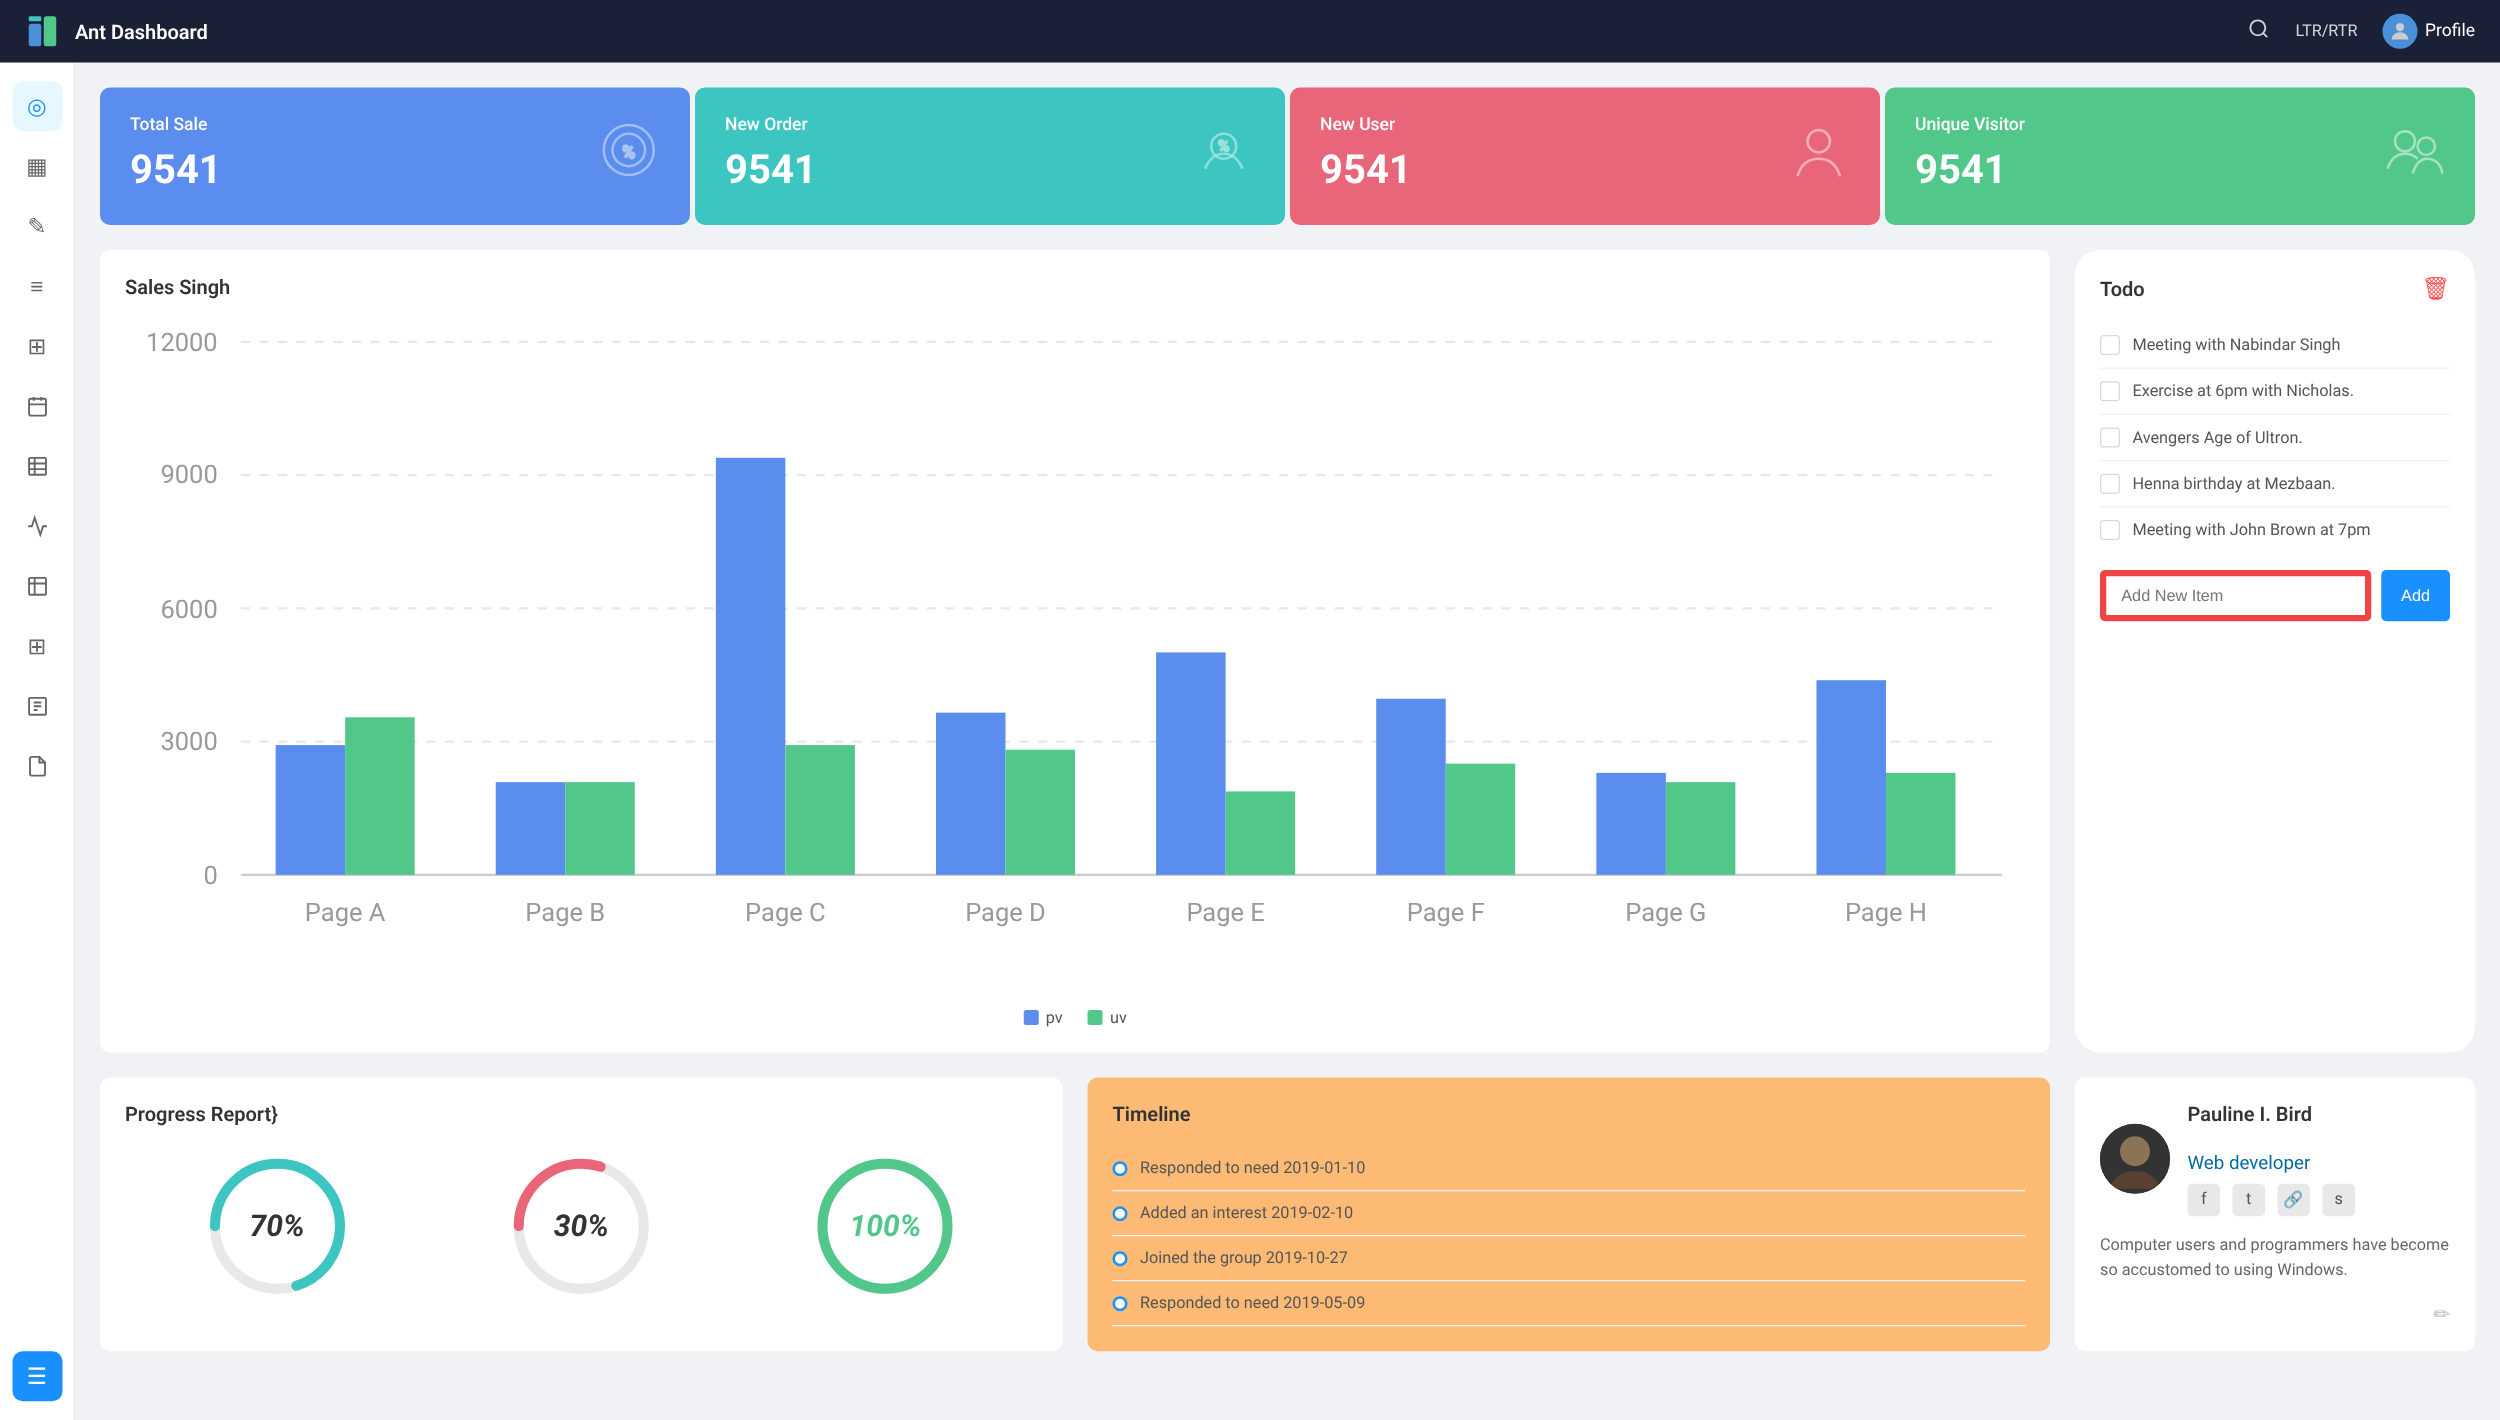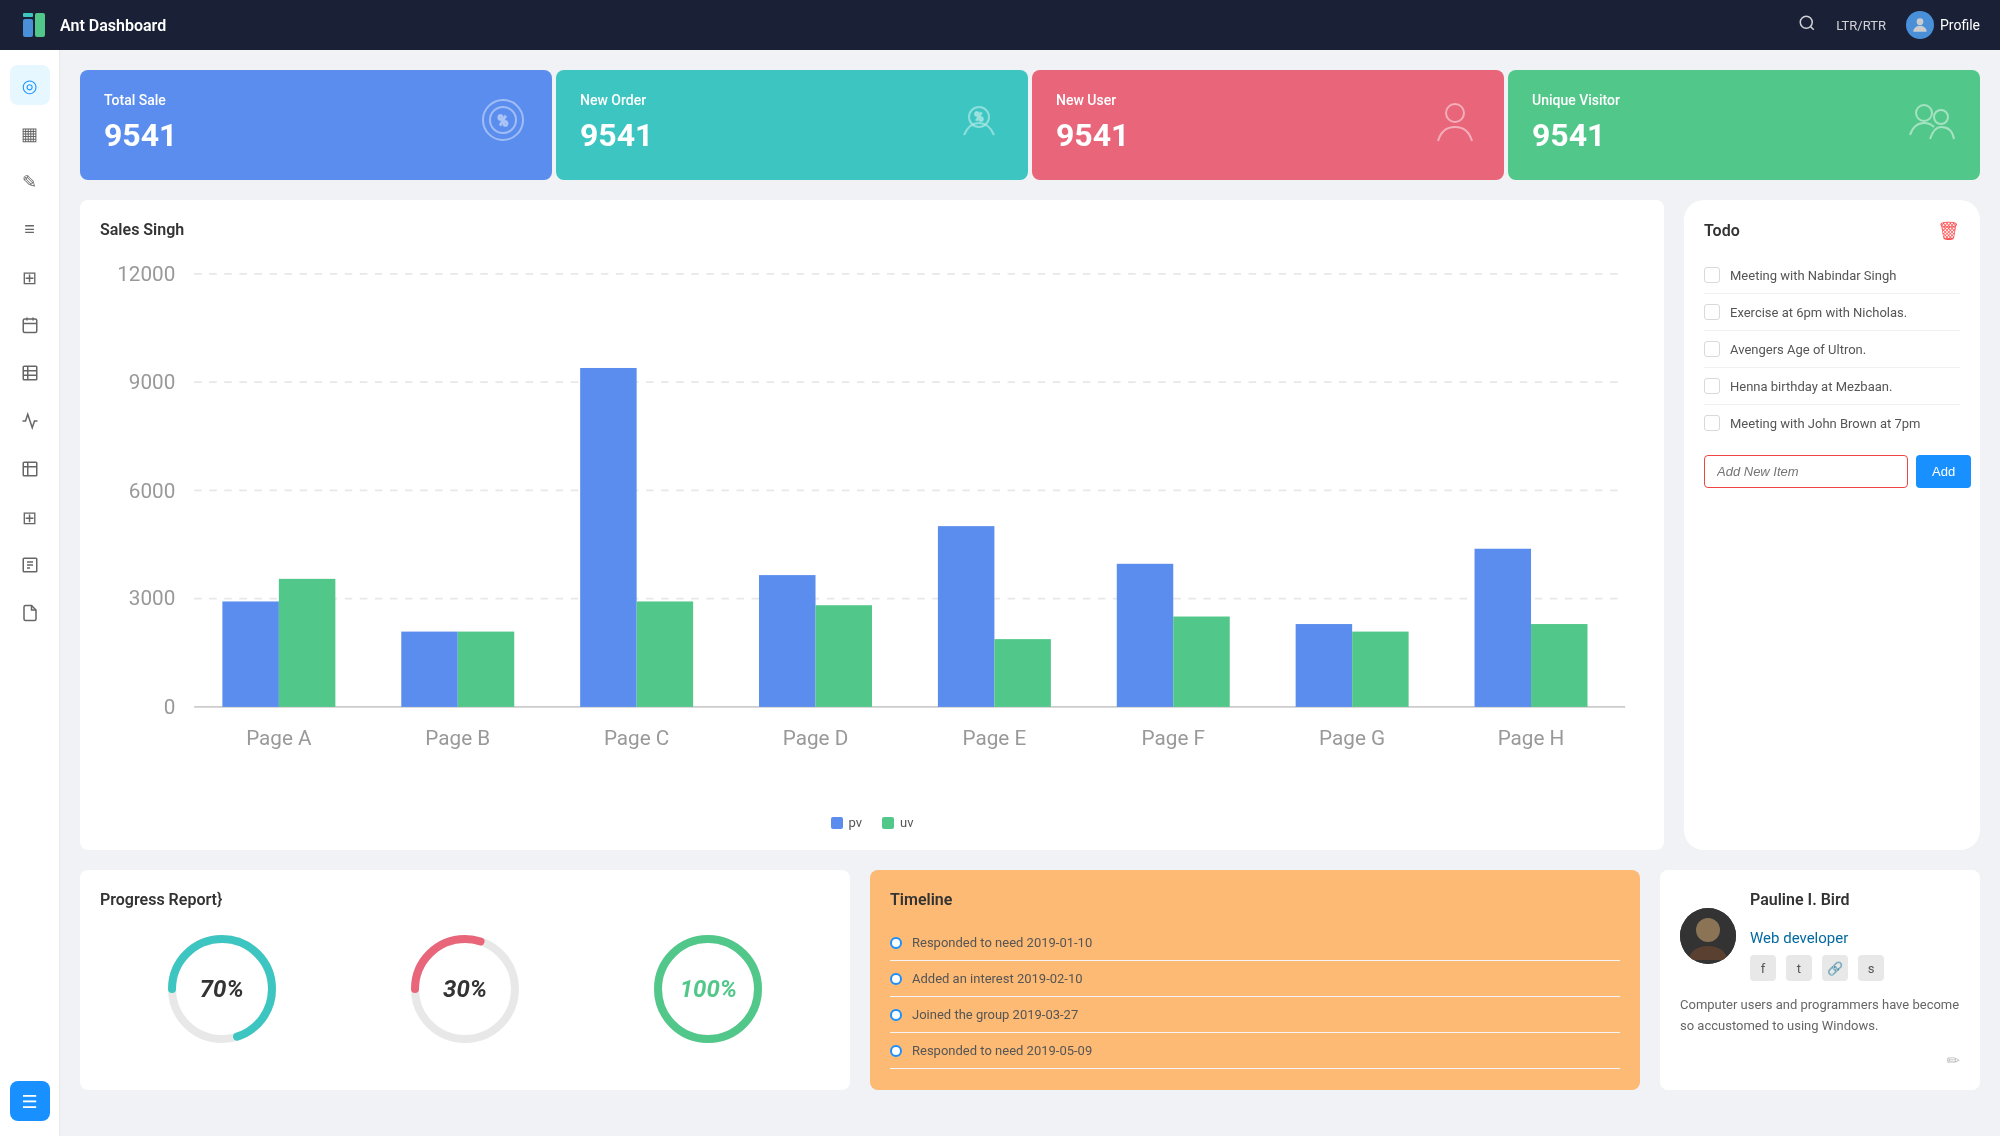--- a/index.html
+++ b/index.html
@@ -84,38 +84,38 @@
       right: 24px;
       top: 50%;
       transform: translateY(-50%);
       opacity: 0.6;
       font-size: 40px;
     }
 
     
     .middle-row { display: flex; gap: 20px; }
     .chart-section { flex: 1; background: #fff; border-radius: 8px; padding: 20px; }
-    .todo-section { width: 296px; background: #fff; border-radius: 20px; padding: 20px; flex-shrink: 0; }
+    .todo-section { width: 320px; background: #fff; border-radius: 20px; padding: 20px; flex-shrink: 0; }
 
     .section-title { font-size: 16px; font-weight: 600; margin-bottom: 16px; color: #333; }
 
     
     .chart-container { position: relative; }
     .chart-svg { width: 100%; }
     .chart-legend { display: flex; gap: 20px; justify-content: center; margin-top: 10px; }
     .legend-item { display: flex; align-items: center; gap: 6px; font-size: 13px; color: #555; }
     .legend-dot { width: 12px; height: 12px; border-radius: 2px; }
 
     
     .todo-header { display: flex; justify-content: space-between; align-items: center; margin-bottom: 16px; }
     .todo-delete { color: #ff4d4f; cursor: pointer; font-size: 18px; }
     .todo-item { display: flex; align-items: center; gap: 10px; padding: 10px 0; border-bottom: 1px solid #f0f0f0; font-size: 13px; color: #555; }
     .todo-checkbox { width: 16px; height: 16px; border: 1px solid #d9d9d9; border-radius: 3px; flex-shrink: 0; cursor: pointer; }
     .todo-add-row { display: flex; gap: 8px; margin-top: 14px; }
-    .todo-input { flex: 1; border: 1px solid #ef4444; border-radius: 4px; padding: 8px 12px; font-size: 13px; color: #999; outline: none; font-style: italic; }
+    .todo-input { flex: 1; border: 5px solid #ef4444; border-radius: 4px; padding: 8px 12px; font-size: 13px; color: #999; outline: none; }
     .todo-add-btn { background: #1890ff; color: #fff; border: none; border-radius: 4px; padding: 8px 16px; cursor: pointer; font-size: 13px; }
 
     
     .bottom-row { display: flex; gap: 20px; }
     .progress-section { flex: 1; background: #fff; border-radius: 8px; padding: 20px; }
     .timeline-section { flex: 1; background: #fdba74; border-radius: 8px; padding: 20px; }
     .profile-section { width: 320px; background: #fff; border-radius: 8px; padding: 20px; flex-shrink: 0; }
 
     
     .progress-circles { display: flex; justify-content: space-around; align-items: center; margin-top: 20px; }
@@ -420,21 +420,21 @@
           <div class="timeline-item">
             <div class="timeline-dot"></div>
             <span>Responded to need 2019-01-10</span>
           </div>
           <div class="timeline-item">
             <div class="timeline-dot"></div>
             <span>Added an interest 2019-02-10</span>
           </div>
           <div class="timeline-item">
             <div class="timeline-dot"></div>
-            <span>Joined the group 2019-03-27</span>
+            <span>Joined the group 2019-10-27</span>
           </div>
           <div class="timeline-item">
             <div class="timeline-dot"></div>
             <span>Responded to need 2019-05-09</span>
           </div>
         </div>
       </div>
 
       <div class="profile-section">
         <div class="profile-top">

